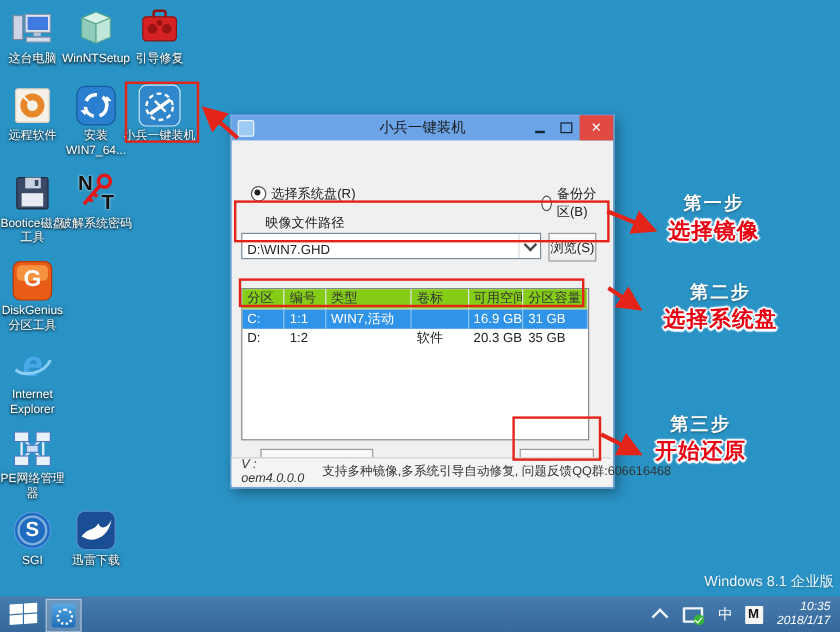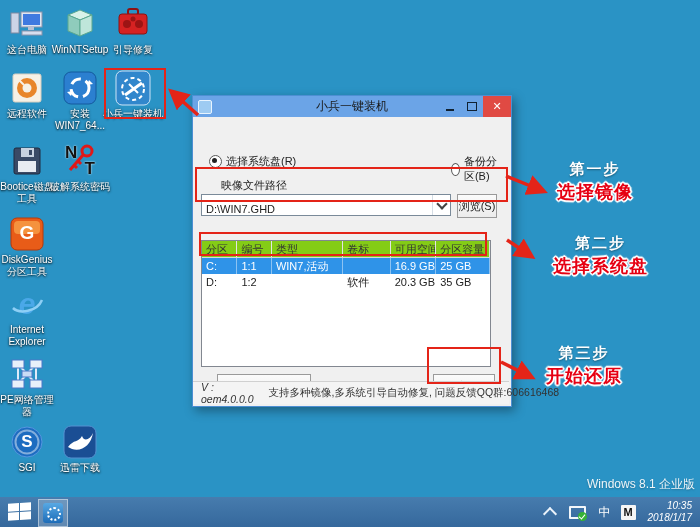--- a/index.html
+++ b/index.html
@@ -303,21 +303,21 @@
           <div class="tcell c3">卷标</div>
           <div class="tcell c4">可用空间</div>
           <div class="tcell c5">分区容量</div>
         </div>
         <div class="trow sel">
           <div class="tcell c0">C:</div>
           <div class="tcell c1">1:1</div>
           <div class="tcell c2">WIN7,活动</div>
           <div class="tcell c3"></div>
           <div class="tcell c4">16.9 GB</div>
-          <div class="tcell c5">25 GB</div>
+          <div class="tcell c5">31 GB</div>
         </div>
         <div class="trow">
           <div class="tcell c0">D:</div>
           <div class="tcell c1">1:2</div>
           <div class="tcell c2"></div>
           <div class="tcell c3">软件</div>
           <div class="tcell c4">20.3 GB</div>
           <div class="tcell c5">35 GB</div>
         </div>
       </div>

